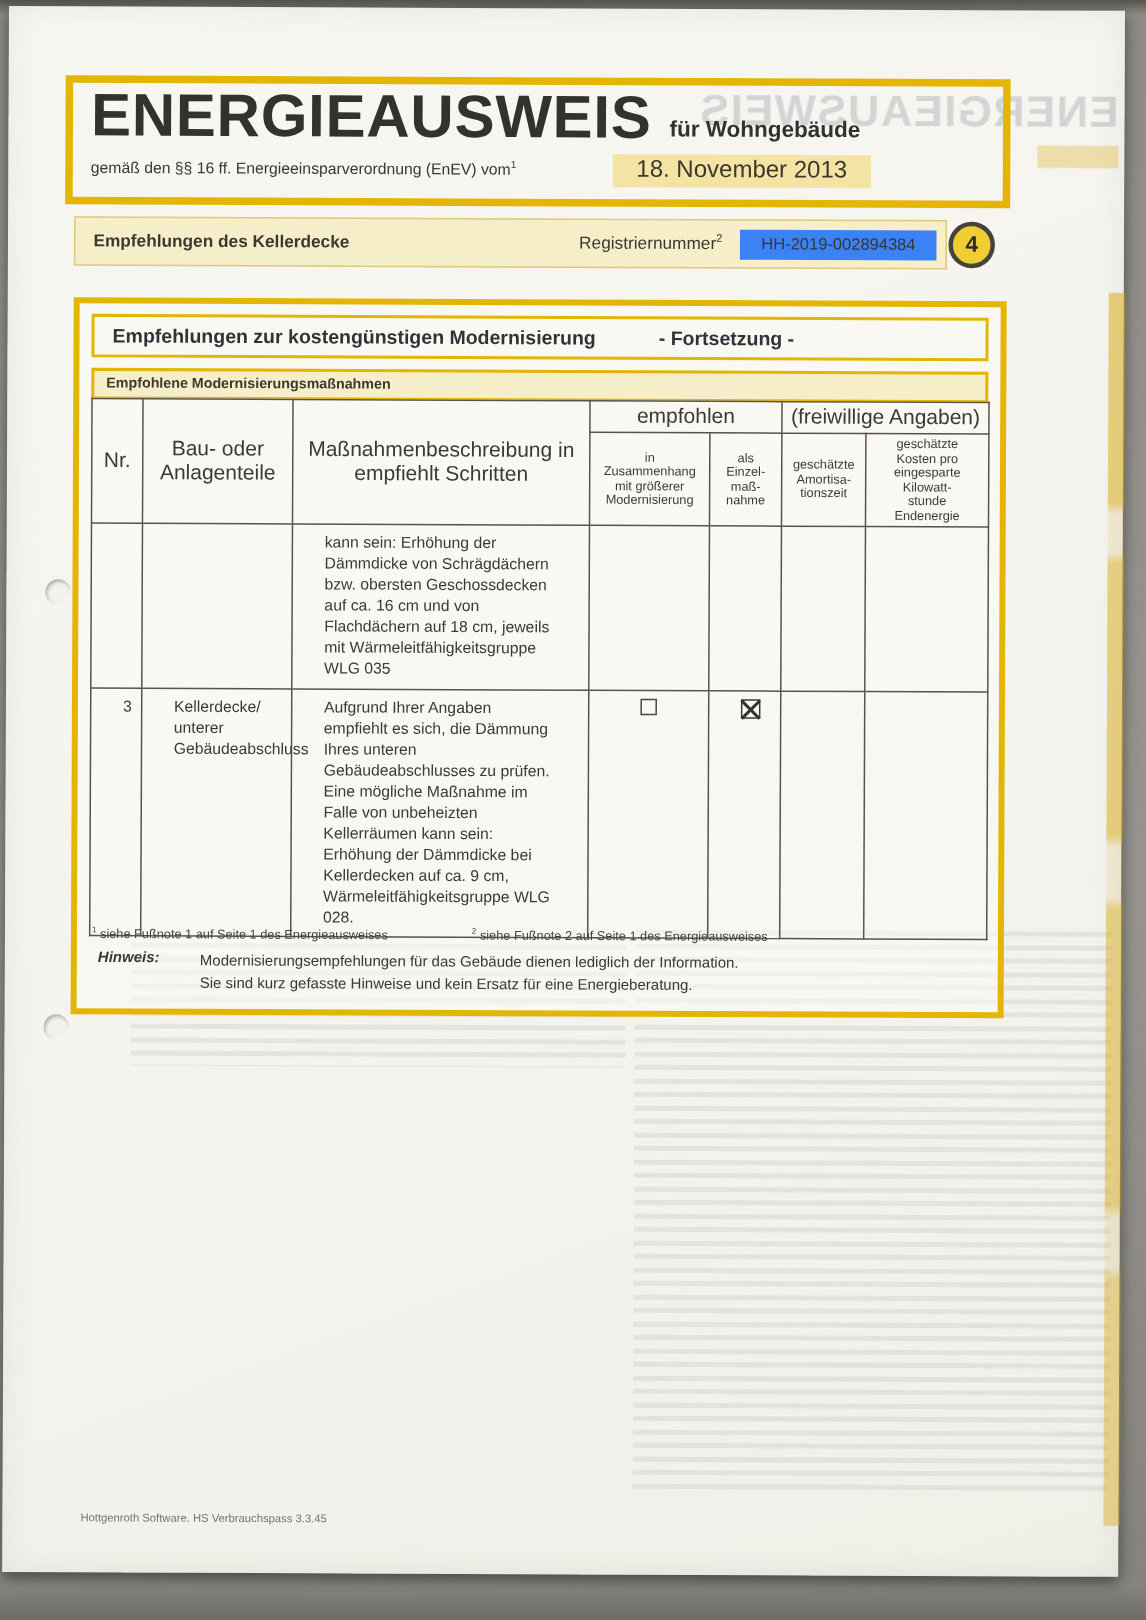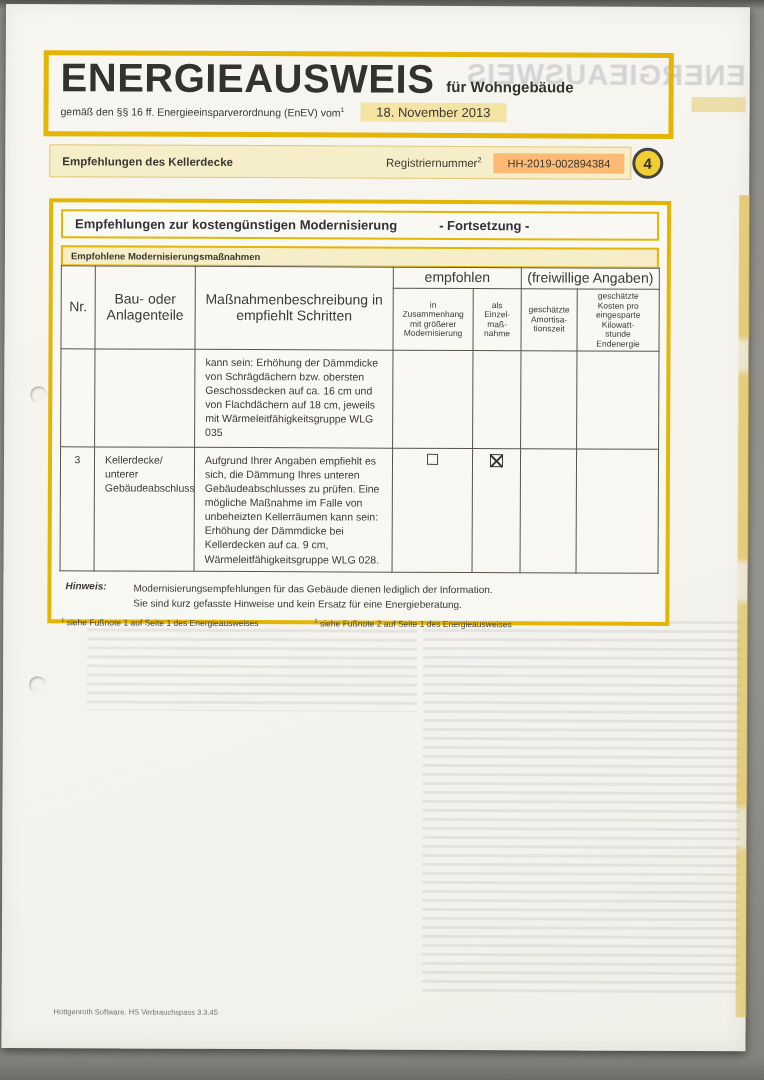--- a/index.html
+++ b/index.html
@@ -56,30 +56,30 @@
   
   .header-box{
     position:absolute;left:38px;top:46px;width:630px;height:86px;
     border:5px solid var(--accent-gold,#e3b505);padding:3px 12px 6px;
   }
   .title-row{display:flex;align-items:flex-end;gap:12px;}
   .title-row h1{font-size:40px;line-height:.98;font-weight:bold;letter-spacing:.5px;color:#33322c;}
   .subtitle{font-size:15px;font-weight:bold;padding-bottom:4px;color:#33322c;}
   .law-row{margin-top:4px;display:flex;align-items:center;gap:16px;font-size:10.5px;}
   sup{font-size:64%;vertical-align:super;line-height:0;}
-  .date-chip{background:var(--highlight-yellow,#f3e4a4);padding:2px 16px;font-size:13px;}
+  .date-chip{background:var(--highlight-yellow,#f3e4a4);padding:2px 16px;font-size:16px;margin-left:48px;}
   
   .meta-bar{
     position:absolute;left:44px;top:140px;width:582px;height:33px;
     background:var(--light-yellow,#f6eec9);border:1px solid rgba(205,170,60,.55);
     display:flex;align-items:center;padding:0 6px 0 12px;gap:12px;font-size:11.5px;
   }
   .meta-section{font-weight:bold;}
   .meta-registry{font-weight:normal;margin-left:auto;}
-  .registry-chip{background:#fdba74;padding:4px 14px;font-size:11px;}
+  .registry-chip{background:#3b82f6;padding:4px 14px;font-size:11px;}
   .page-badge{
     position:absolute;left:627px;top:141px;width:31px;height:31px;border-radius:50%;
     border:3px solid #45443c;background:var(--badge-yellow,#f0ce33);
     display:flex;align-items:center;justify-content:center;font-size:15px;font-weight:bold;color:#2f2e28;
   }
   
   .main-box{
     position:absolute;left:44px;top:194px;width:622px;
     border:4px solid var(--accent-gold,#e3b505);padding:7px 8px 9px;
     background:rgba(252,251,246,.55);
@@ -93,21 +93,21 @@
     border:2px solid var(--accent-gold,#e3b505);border-bottom-width:1px;
     padding:3px 8px;font-size:9.5px;font-weight:bold;
   }
   table.measures-table{width:598px;table-layout:fixed;border-collapse:collapse;color:#3c3a33;}
   .measures-table th,.measures-table td{border:1px solid #57544a;}
   .measures-table thead th{
     font-weight:normal;font-size:8.5px;line-height:1.12;text-align:center;
     vertical-align:middle;white-space:pre-line;padding:2px 2px;
   }
   .measures-table thead tr.group-row th{height:21px;font-size:14px;}
-  .measures-table tbody td{vertical-align:top;font-size:10.5px;line-height:1.34;padding:5px 10px;}
+  .measures-table tbody td{vertical-align:top;font-size:10.5px;line-height:1.34;padding:5px 21px;}
   td.c-nr{text-align:center;}
   td.c-comp{white-space:pre-line;margin-left:33px;}
   td.c-cb{text-align:center;padding-top:9px;}
   tr.row-0 td{height:98px;}
   tr.row-1 td{height:114px;}
   .cb{display:inline-block;width:11px;height:11px;border:1.3px solid #4b483f;position:relative;}
   .cb[data-state="none"]{visibility:hidden;}
   .cb[data-state="checked"]{width:13px;height:13px;border-color:#3c3a31;}
   .cb[data-state="checked"]::before,
   .cb[data-state="checked"]::after{

